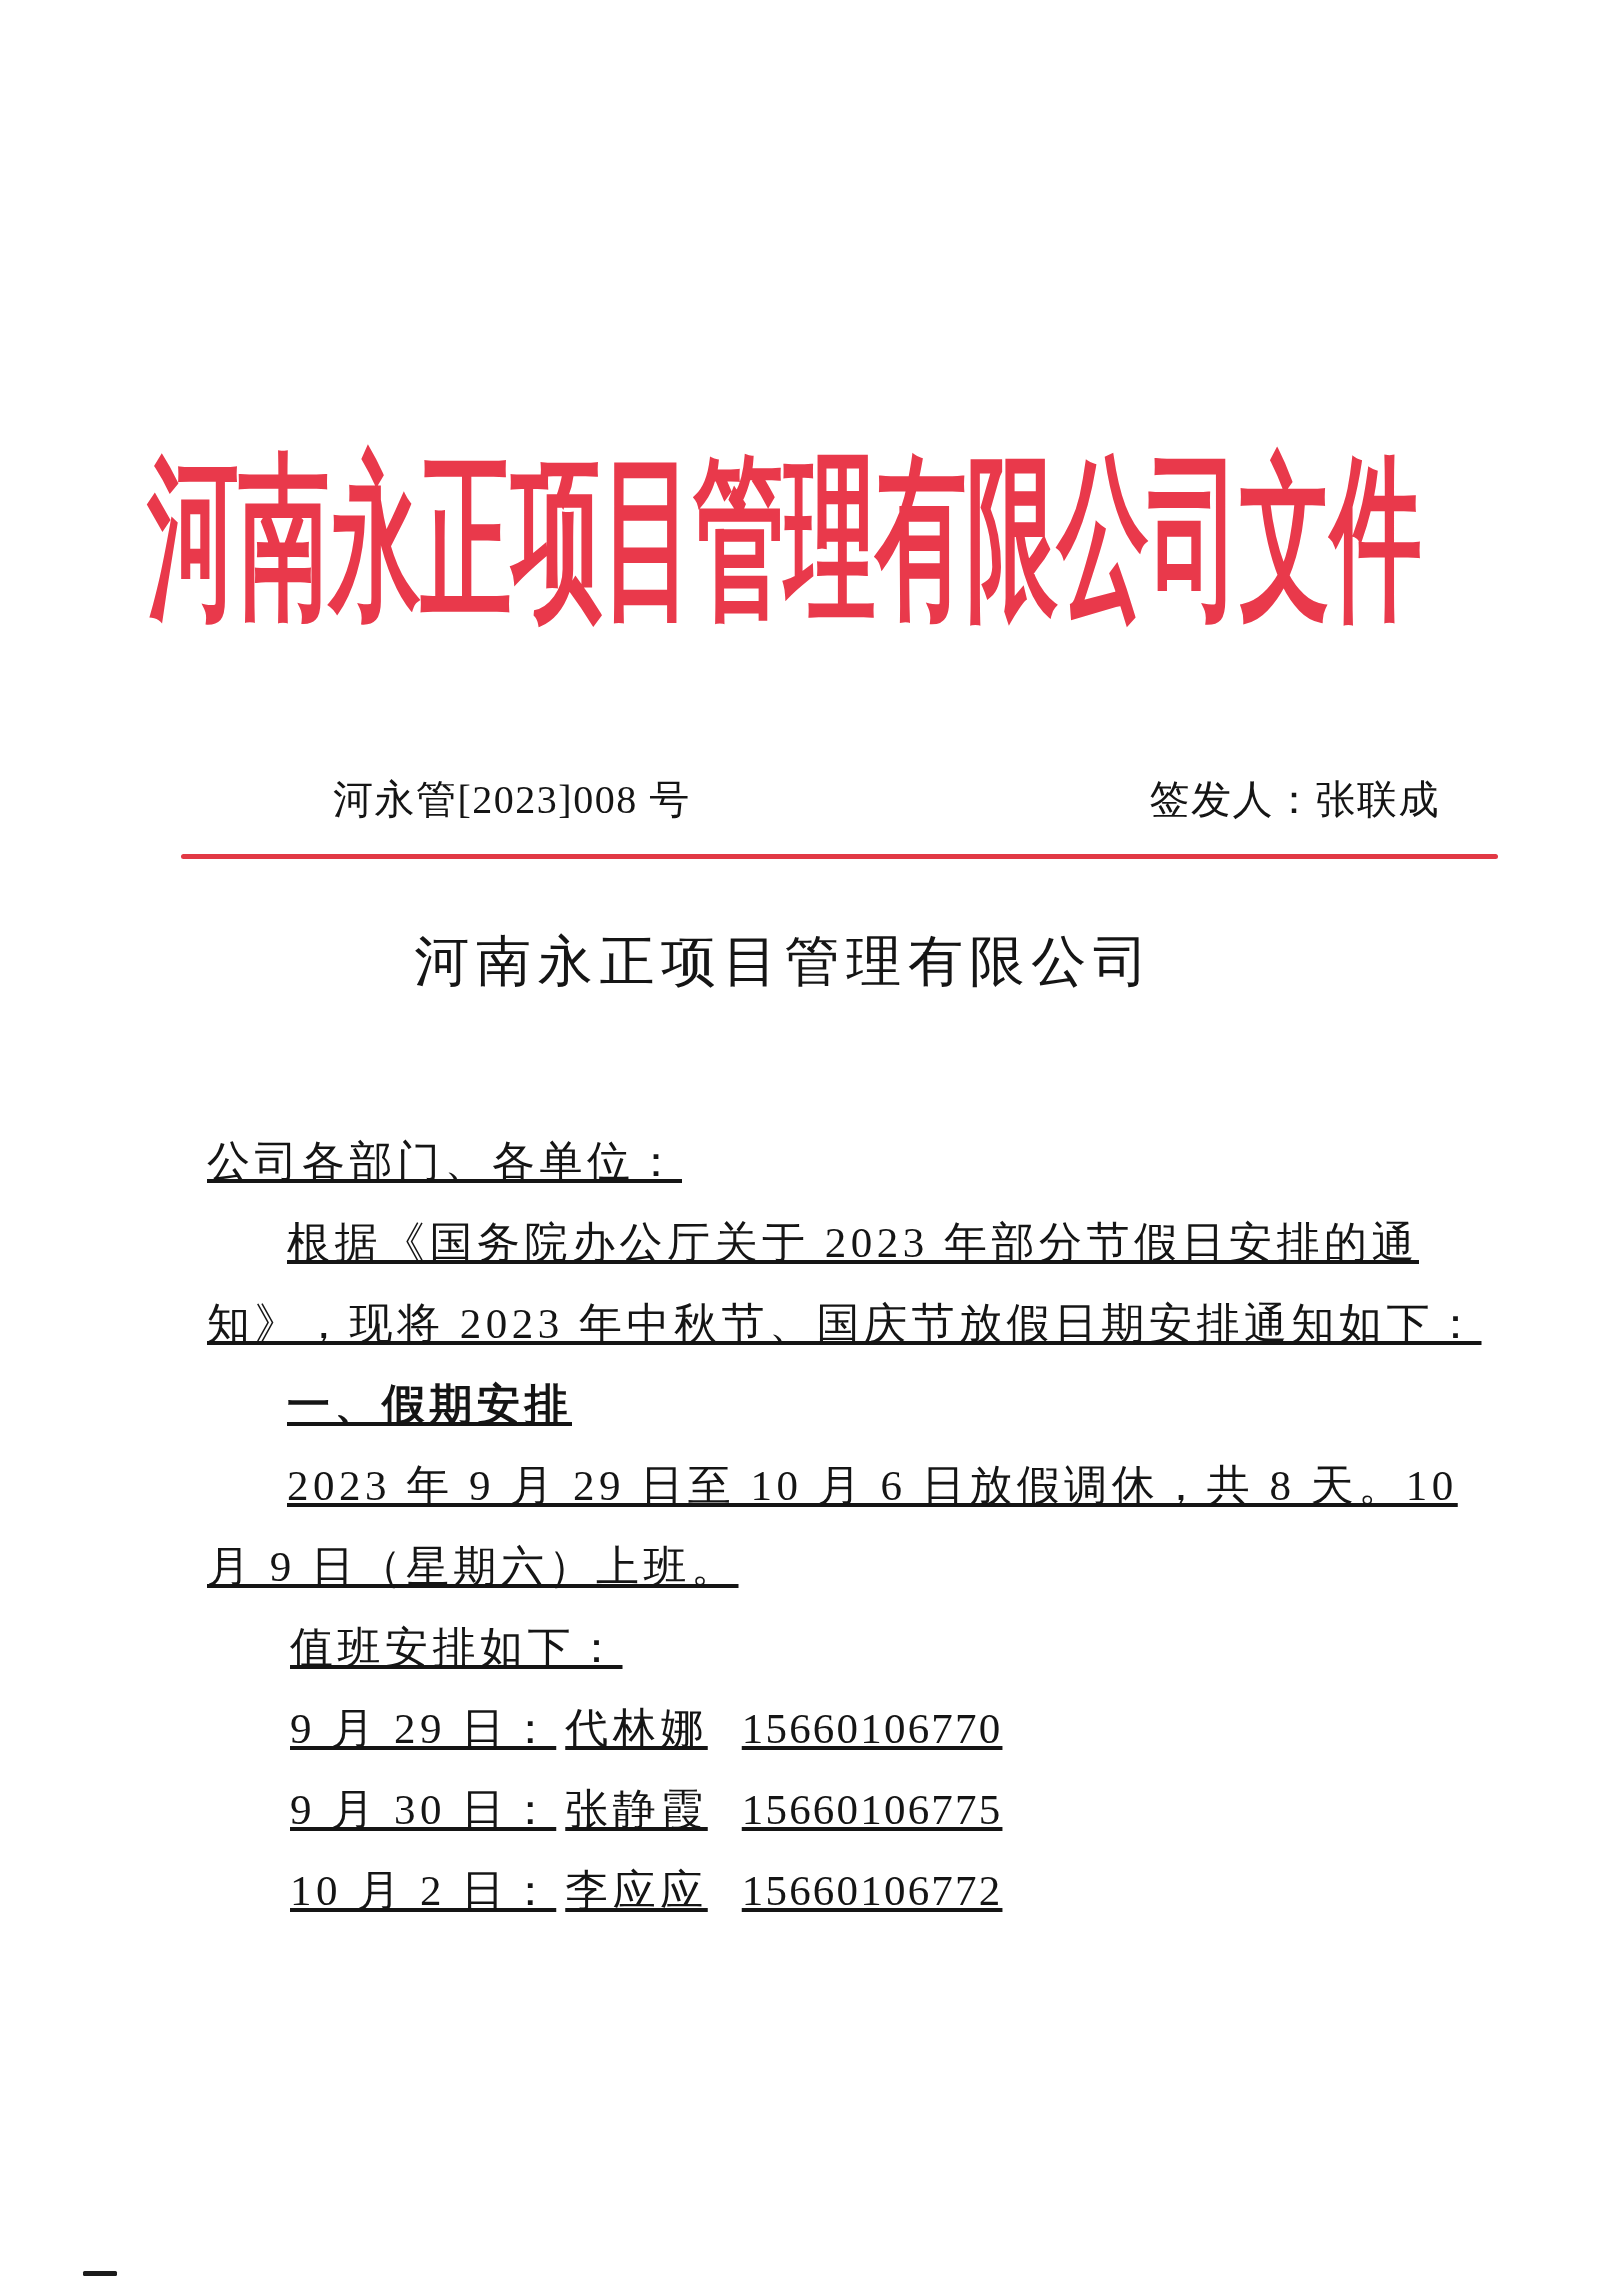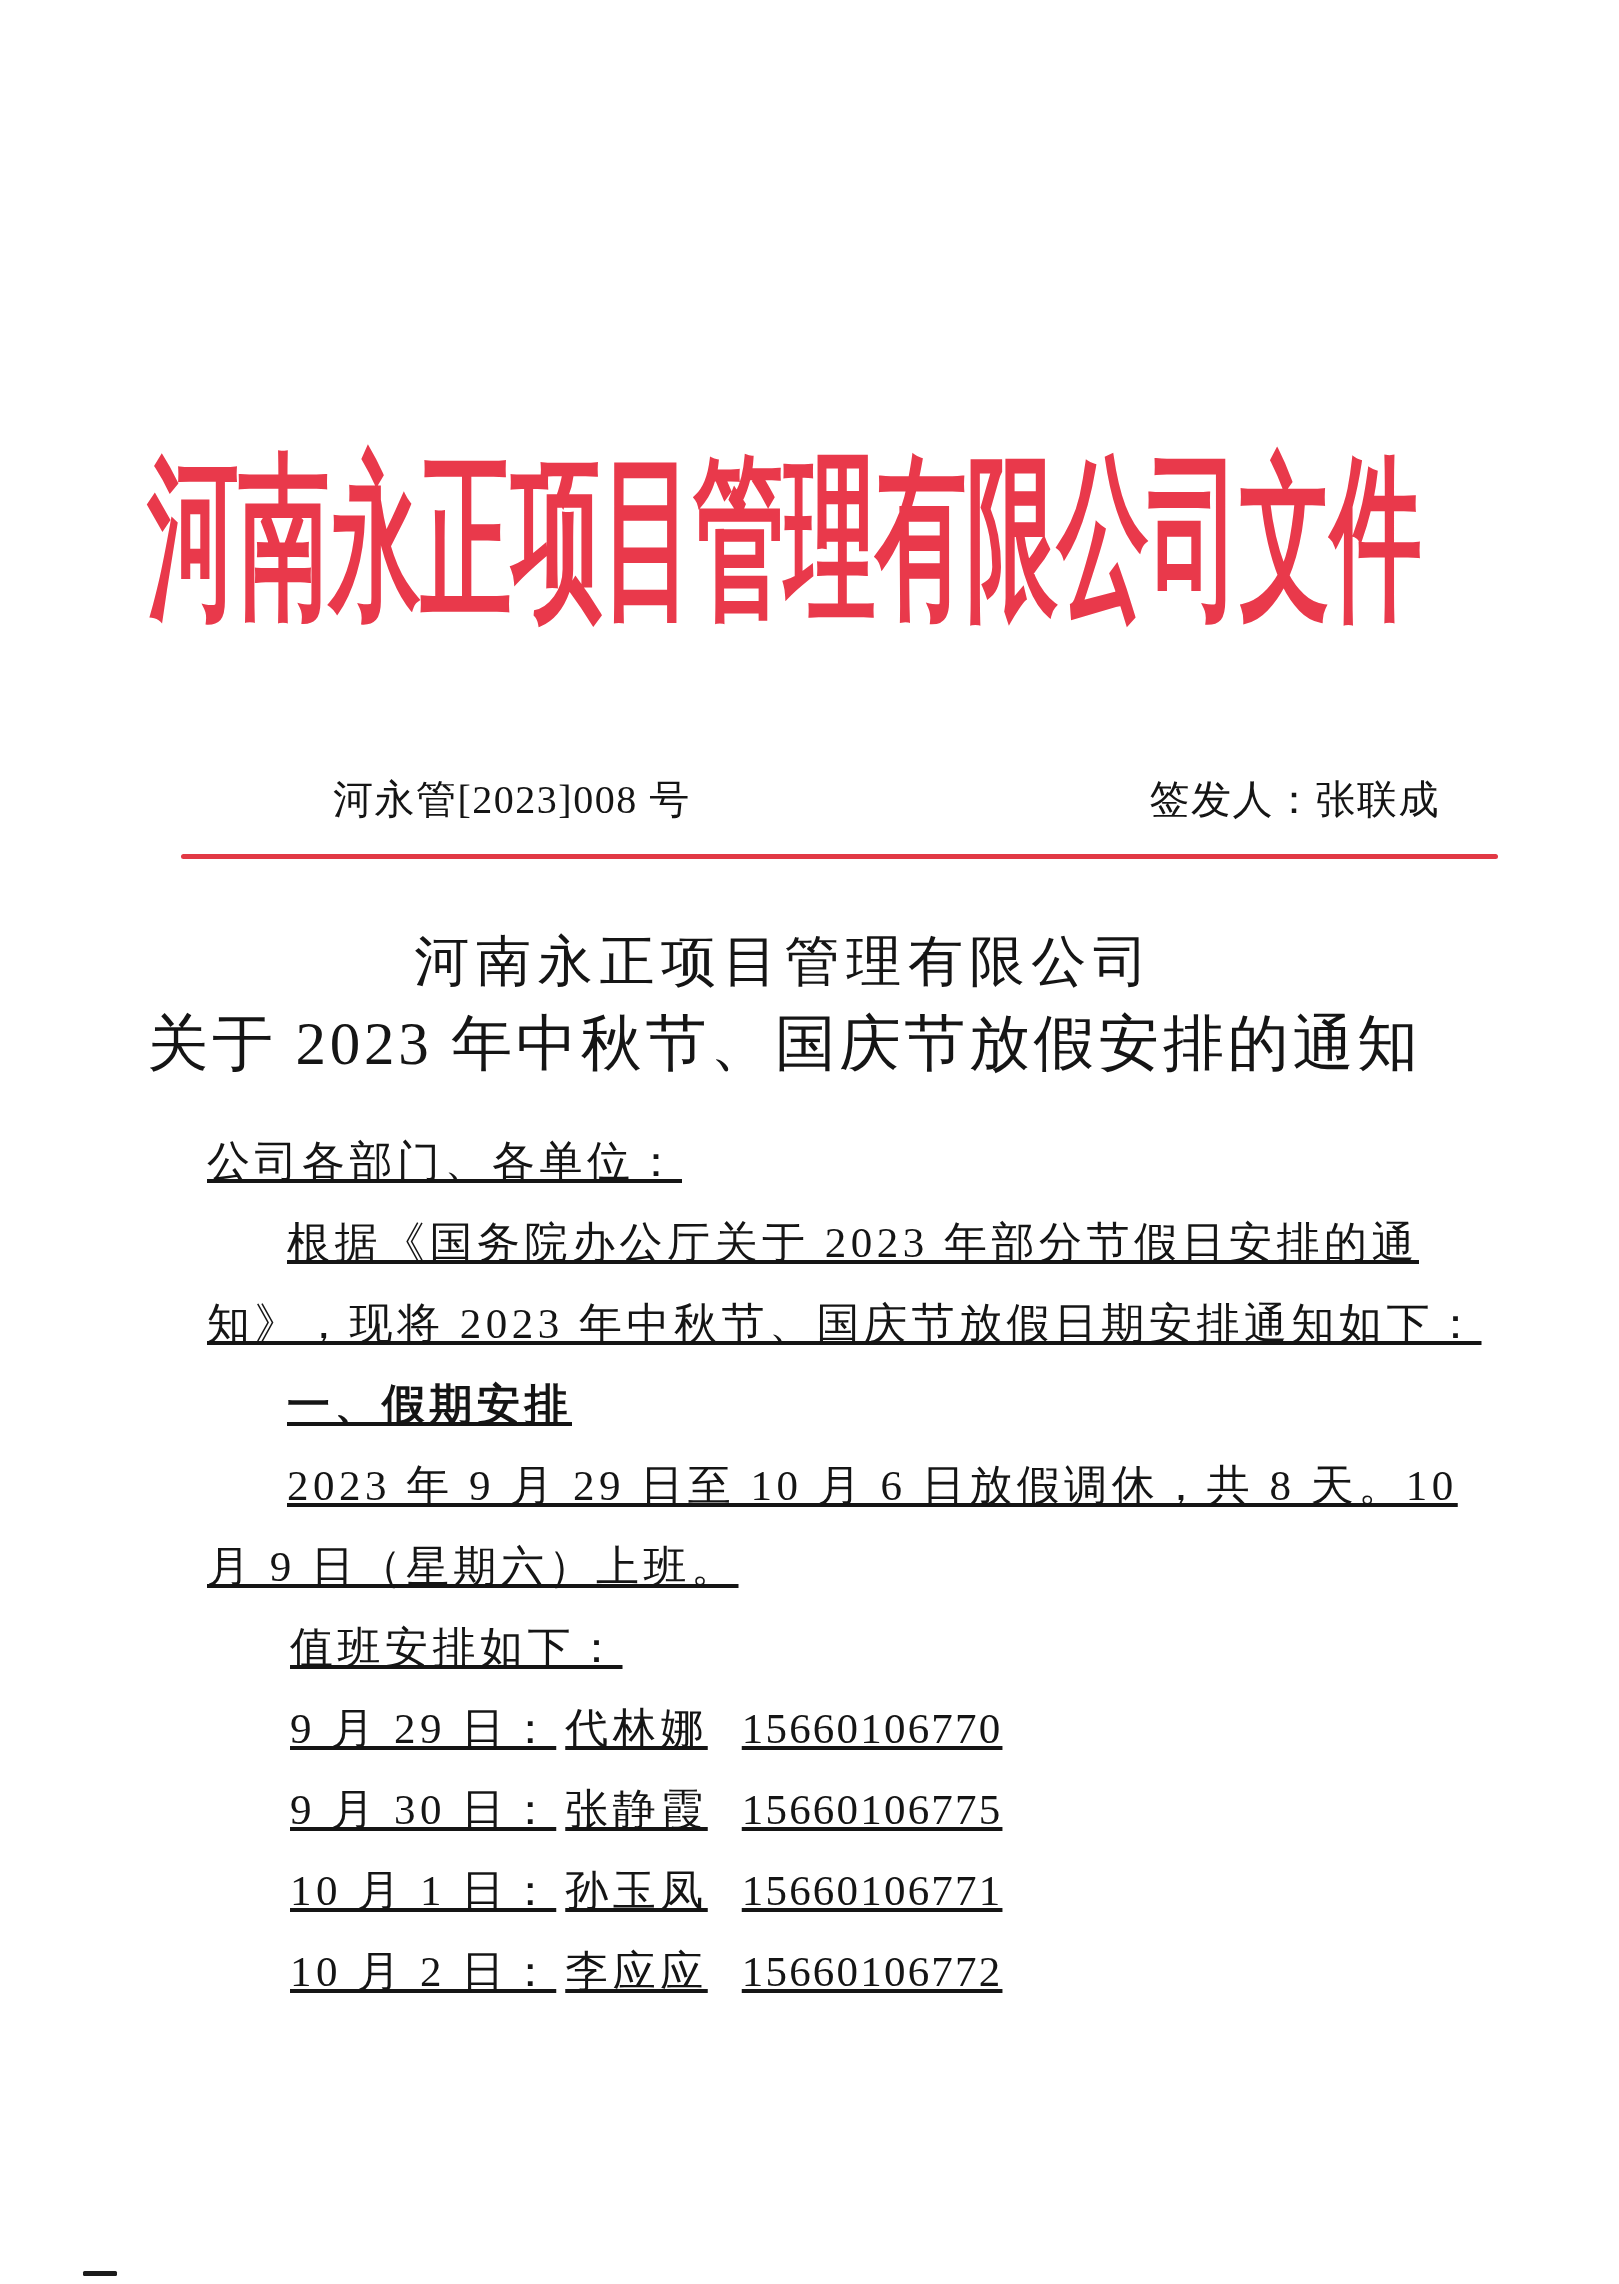--- a/index.html
+++ b/index.html
@@ -113,42 +113,38 @@
 
   <div class="doc-row">
     <span class="doc-number">河永管[2023]008 号</span>
     <span class="issuer"><span>签发人：</span><span>张联成</span></span>
   </div>
 
   <div class="red-rule"></div>
 
   <div class="title-block">
     <div class="title-line1">河南永正项目管理有限公司</div>
-    <div class="title-line2">关于 2023 年中秋节、国庆节放假安排的通知</div>
   </div>
 
   <div class="body-block">
     <div class="line">公司各部门、各单位：</div>
     <div class="line indent">根据《国务院办公厅关于 2023 年部分节假日安排的通</div>
     <div class="line">知》，现将 2023 年中秋节、国庆节放假日期安排通知如下：</div>
     <div class="line indent bold">一、假期安排</div>
     <div class="line indent">2023 年 9 月 29 日至 10 月 6 日放假调休，共 8 天。10</div>
     <div class="line">月 9 日（星期六）上班。</div>
     <div class="line indent2">值班安排如下：</div>
 
     <div class="line indent2 duty">
       <span>9 月 29 日：</span><span class="duty-name">代林娜</span><span class="duty-phone">15660106770</span>
     </div>
     <div class="line indent2 duty">
       <span>9 月 30 日：</span><span class="duty-name">张静霞</span><span class="duty-phone">15660106775</span>
     </div>
     <div class="line indent2 duty">
-      <span>10 月 1 日：</span><span class="duty-name">孙玉凤</span><span class="duty-phone">15660106771</span>
-    </div>
-    <div class="line indent2 duty">
       <span>10 月 2 日：</span><span class="duty-name">李应应</span><span class="duty-phone">15660106772</span>
     </div>
   </div>
 
   <div class="artifact artifact-top"></div>
   <div class="artifact artifact-bottom"></div>
 
 </div>
 
 

